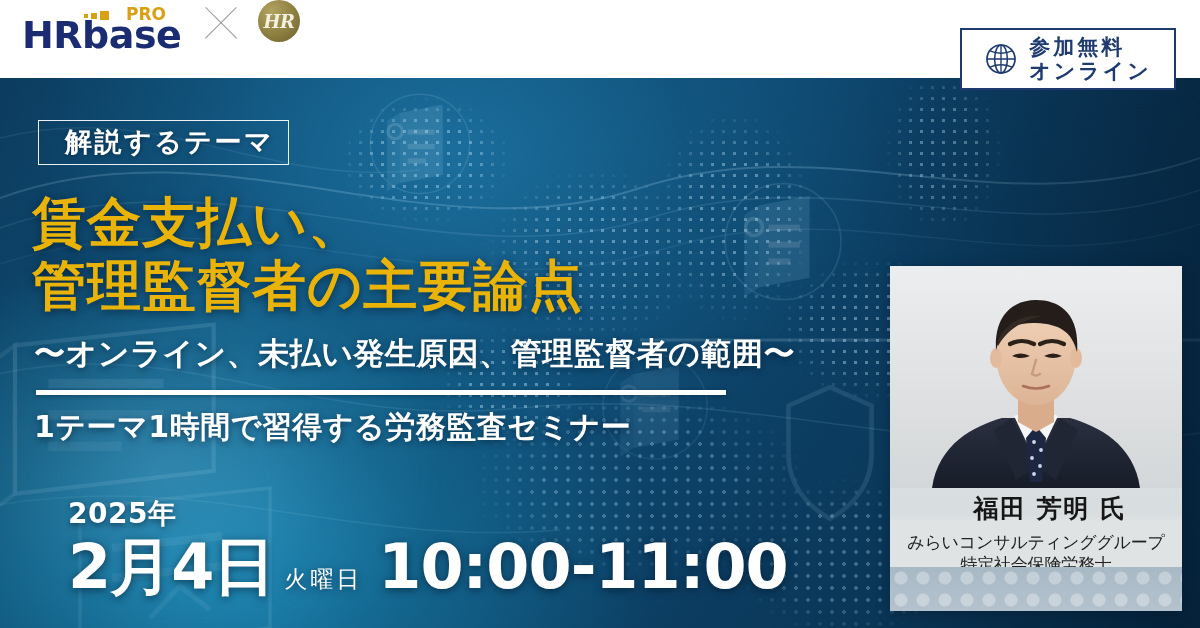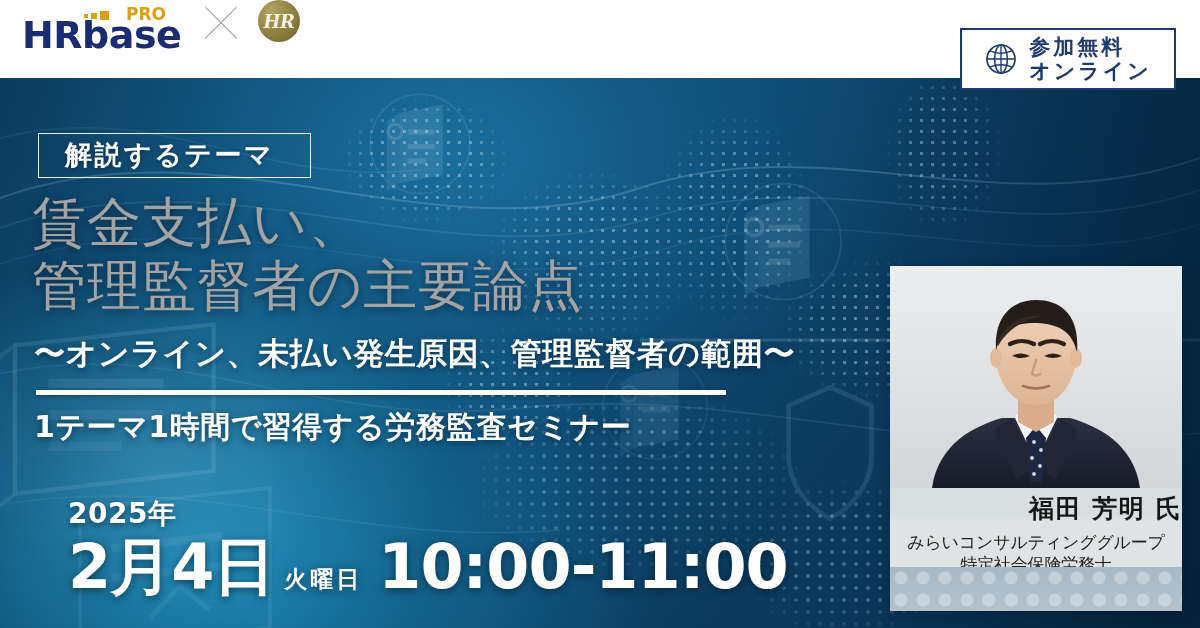--- a/index.html
+++ b/index.html
@@ -140,33 +140,33 @@
   .bg-vignette{
     position:absolute;inset:0;
     background:linear-gradient(90deg,rgba(0,20,40,0.16) 0%,rgba(0,0,0,0) 22%,rgba(0,0,0,0) 72%,rgba(3,24,44,0.48) 100%);
   }
   .doc-ico{position:absolute;opacity:.30;}
 
   
   .content{position:absolute;left:0;top:78px;width:1200px;height:550px;z-index:20;}
 
   .theme-box{
-    position:absolute;left:38px;top:55px;
-    padding:7px 36px 9px 26px;
+    position:absolute;left:38px;top:42px;
+    padding:7px 14px 9px 26px;
     border:1.6px solid rgba(255,255,255,0.92);
   }
   .theme-box span{
     color:#fff;font-size:27px;font-weight:bold;letter-spacing:2.5px;line-height:1;
     font-family:"DejaVu Sans","Liberation Sans",sans-serif;
     text-shadow:0 1px 4px rgba(0,25,50,.55);
   }
 
   .headline{
     position:absolute;left:32px;top:114px;
-    color:#a3a3a3;font-size:54px;font-weight:normal;line-height:1.16;
+    color:#eab308;font-size:54px;font-weight:bold;line-height:1.16;
     letter-spacing:1px;white-space:pre-line;
     font-family:"DejaVu Sans","Liberation Sans",sans-serif;
     text-shadow:0 2px 8px rgba(0,22,44,.65);
   }
 
   .subhead{
     position:absolute;left:34px;top:260px;
     color:#fff;font-size:31px;font-weight:bold;line-height:1;letter-spacing:0.5px;
     font-family:"DejaVu Sans","Liberation Sans",sans-serif;
     text-shadow:0 2px 7px rgba(0,22,44,.6);
@@ -194,21 +194,21 @@
   .date-main{
     display:flex;align-items:flex-end;gap:10px;margin-top:8px;
     text-shadow:0 2px 8px rgba(0,22,44,.62);
   }
   .date-md{
     color:#fff;font-size:62px;font-weight:bold;line-height:1;letter-spacing:-1px;
     font-family:"DejaVu Sans","Liberation Sans",sans-serif;
     text-align:right;
   }
   .date-dow{
-    color:#fff;font-size:23px;font-weight:bold;line-height:1;letter-spacing:3px;
+    color:#fff;font-size:23px;font-weight:normal;line-height:1;letter-spacing:3px;
     padding-bottom:7px;
     font-family:"DejaVu Sans","Liberation Sans",sans-serif;
   }
   .date-time{
     color:#fff;font-size:62px;font-weight:bold;line-height:1;letter-spacing:-1px;
     margin-left:6px;
     font-family:"DejaVu Sans","Liberation Sans",sans-serif;
   }
 
   
@@ -217,21 +217,21 @@
     background:linear-gradient(180deg,#dfe3e4 0%,#d8dddf 72%,#dfe3e4 74%,#dfe3e4 100%);
     box-shadow:0 2px 12px rgba(0,15,35,.35);
     overflow:hidden;
   }
   .sp-photo{
     position:absolute;left:0;top:0;width:292px;height:222px;
     background:linear-gradient(175deg,#e9ebec 0%,#dfe2e3 55%,#d6d9da 100%);
     overflow:hidden;
   }
   .sp-name{
-    position:absolute;left:0;top:230px;width:292px;text-align:right;
+    position:absolute;left:0;top:230px;width:292px;text-align:center;
     color:#161616;font-size:25px;font-weight:bold;letter-spacing:1.5px;line-height:1;
     font-family:"DejaVu Sans","Liberation Sans",sans-serif;
     padding-left:28px;
   }
   .sp-org{
     position:absolute;left:0;top:266px;width:292px;text-align:center;
     color:#202020;font-size:17px;line-height:1.32;letter-spacing:-0.2px;
     font-family:Liberation Serif, serif;
   }
   .sp-foot{

